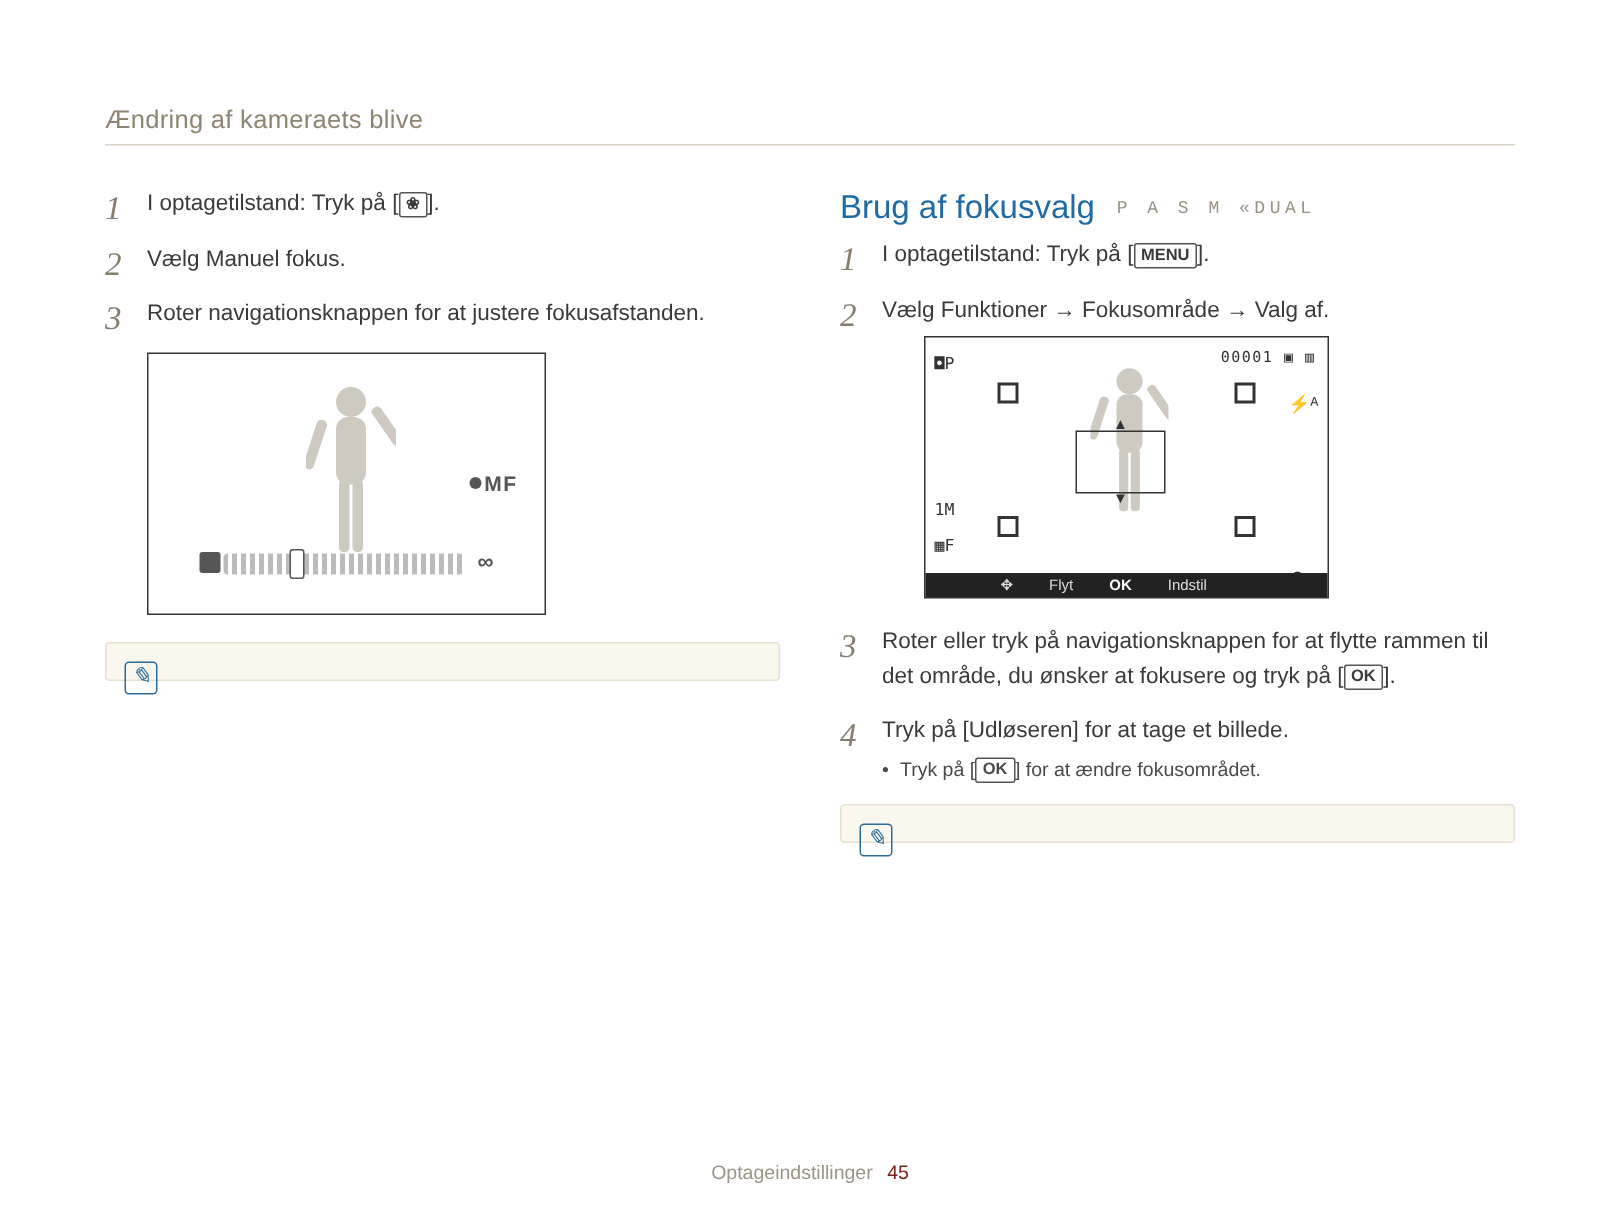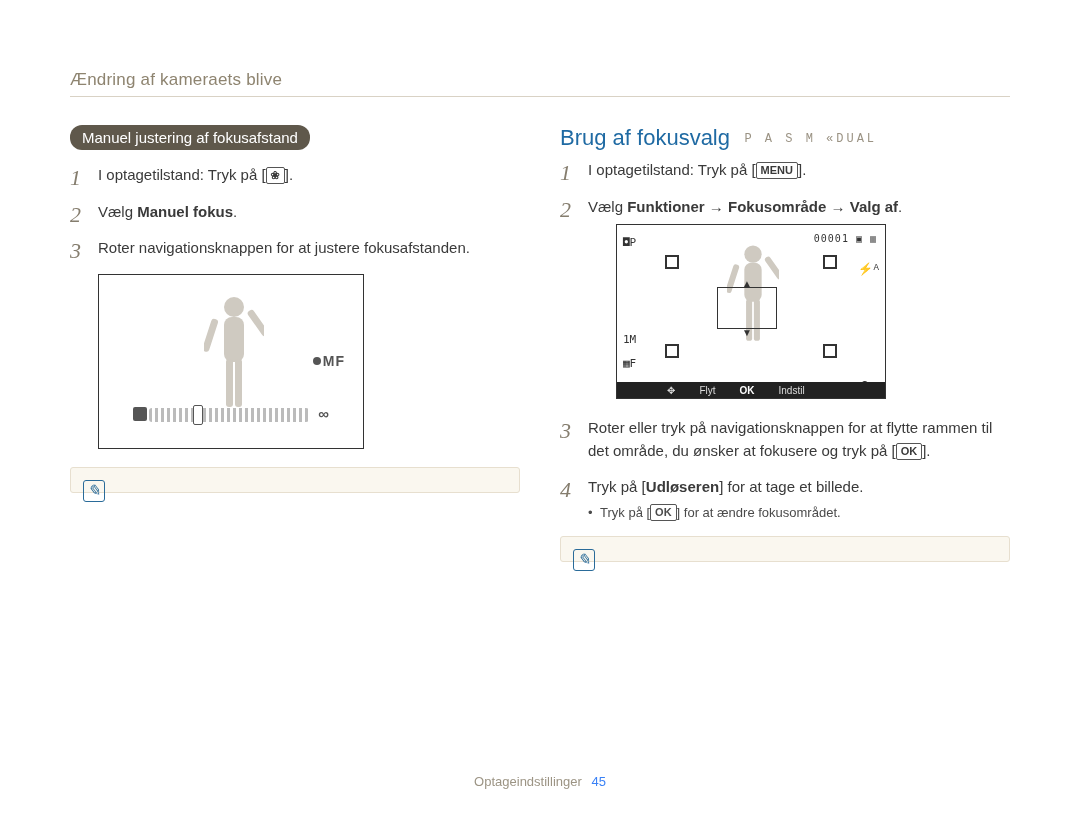--- a/index.html
+++ b/index.html
@@ -77,21 +77,21 @@
     display: inline-block;
     border: 1px solid #555;
     border-radius: 2px;
     padding: 0 4px;
     font-size: 11px;
     font-weight: bold;
     line-height: 15px;
     vertical-align: 1px;
     font-family: Arial, sans-serif;
   }
-  .bold { font-weight: bold; margin-top: 12px; }
+  .bold { font-weight: normal; margin-top: 12px; }
   .sub {
     font-size: 13px;
     color: #4a4a4a;
     margin-top: 4px;
     padding-left: 12px;
     position: relative;
   }
   .sub::before {
     content: "•";
     position: absolute;
@@ -142,21 +142,21 @@
   .note ul li { margin-bottom: 6px; }
   .footer {
     position: absolute;
     bottom: 26px;
     left: 0;
     width: 100%;
     text-align: center;
     font-size: 13px;
     color: #9c9484;
   }
-  .footer .pn { color: #3b82f6; margin-left: 6px; }
+  .footer .pn { color: #7f1d1d; margin-left: 6px; }
   
   .silhouette {
     position: absolute;
     left: 105px; top: 18px;
     width: 60px; height: 120px;
   }
   .mf-label {
     position: absolute;
     right: 18px; top: 78px;
     font-size: 14px; font-weight: bold;
@@ -213,21 +213,20 @@
 </style>
 </head>
 <body>
 
 <div class="running-head">Ændring af kameraets blive</div>
 <hr class="hr">
 
 <div class="cols">
 
   <div class="col">
-    <div class="pill">Manuel justering af fokusafstand</div>
 
     <ol class="steps">
       <li>
         <span>I optagetilstand: Tryk på [</span><span class="kbd">❀</span><span>].</span>
       </li>
       <li>
         <span>Vælg </span><span class="bold">Manuel fokus</span><span>.</span>
       </li>
       <li>
         <span>Roter navigationsknappen for at justere fokusafstanden.</span>

